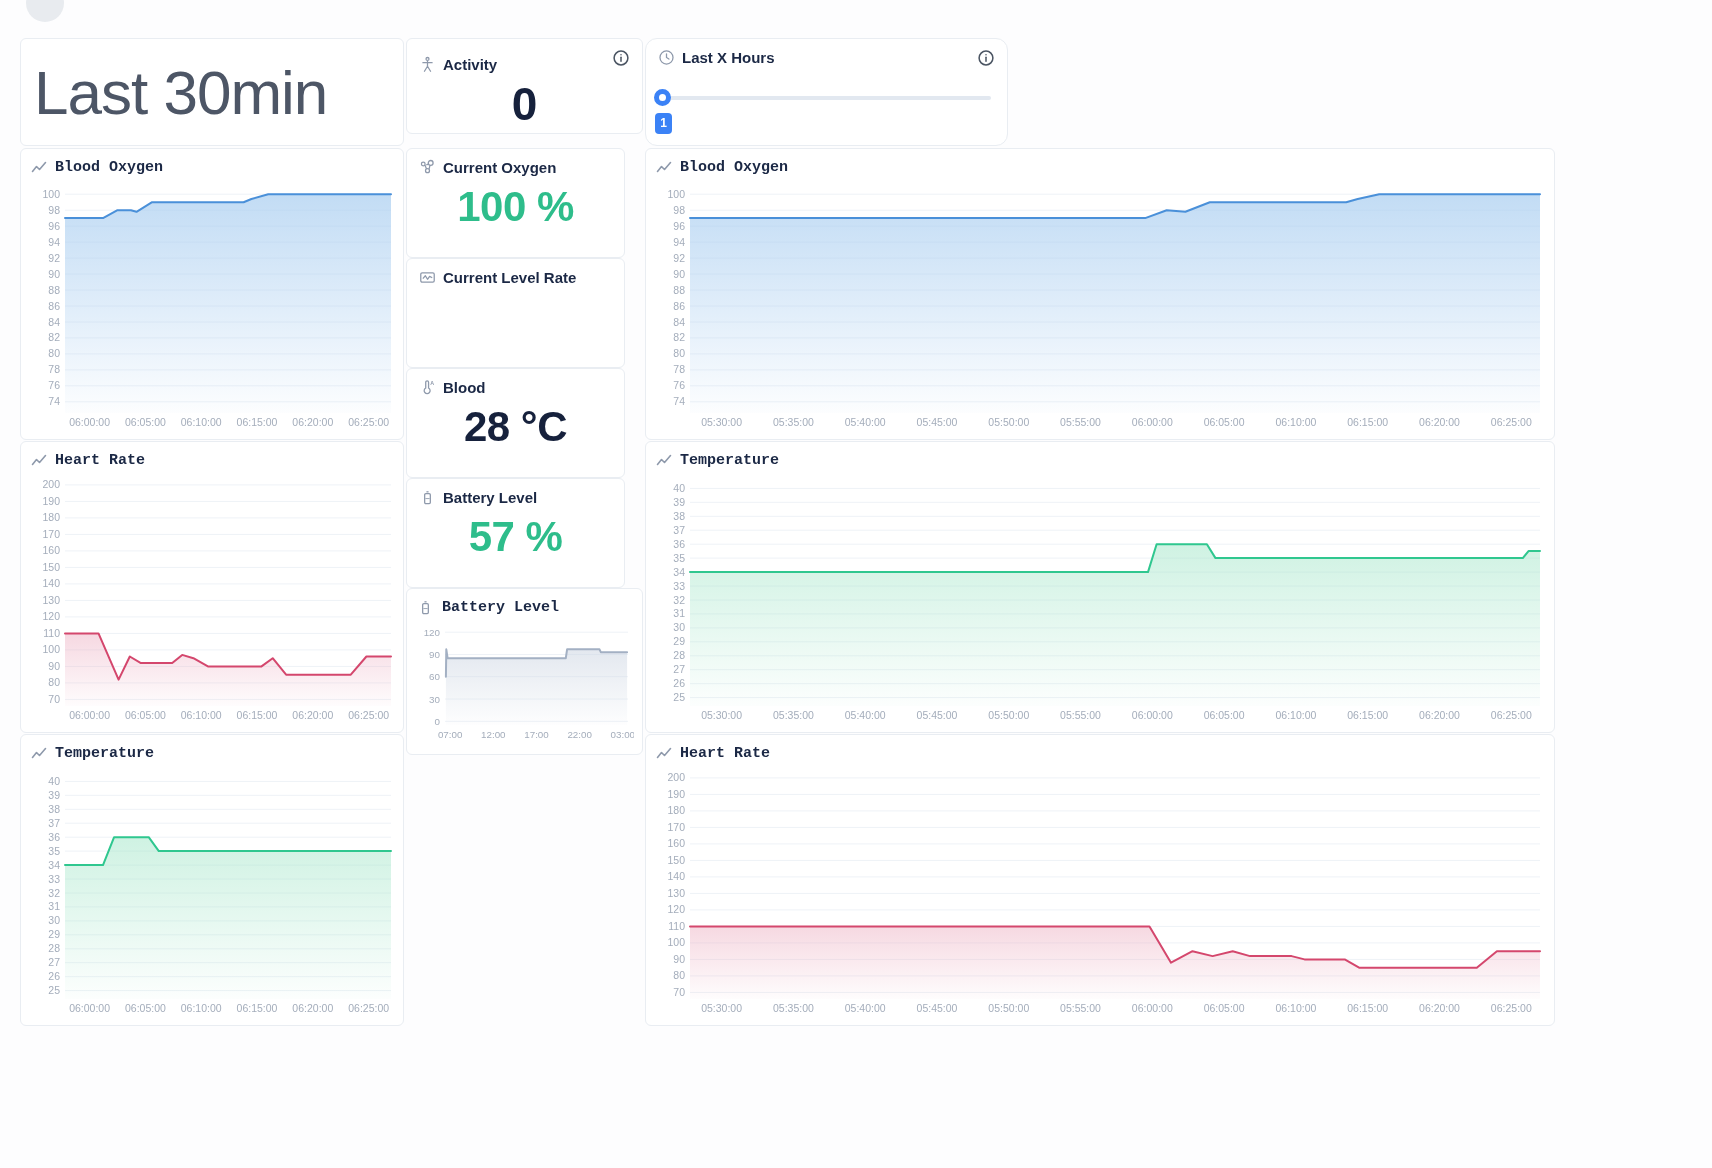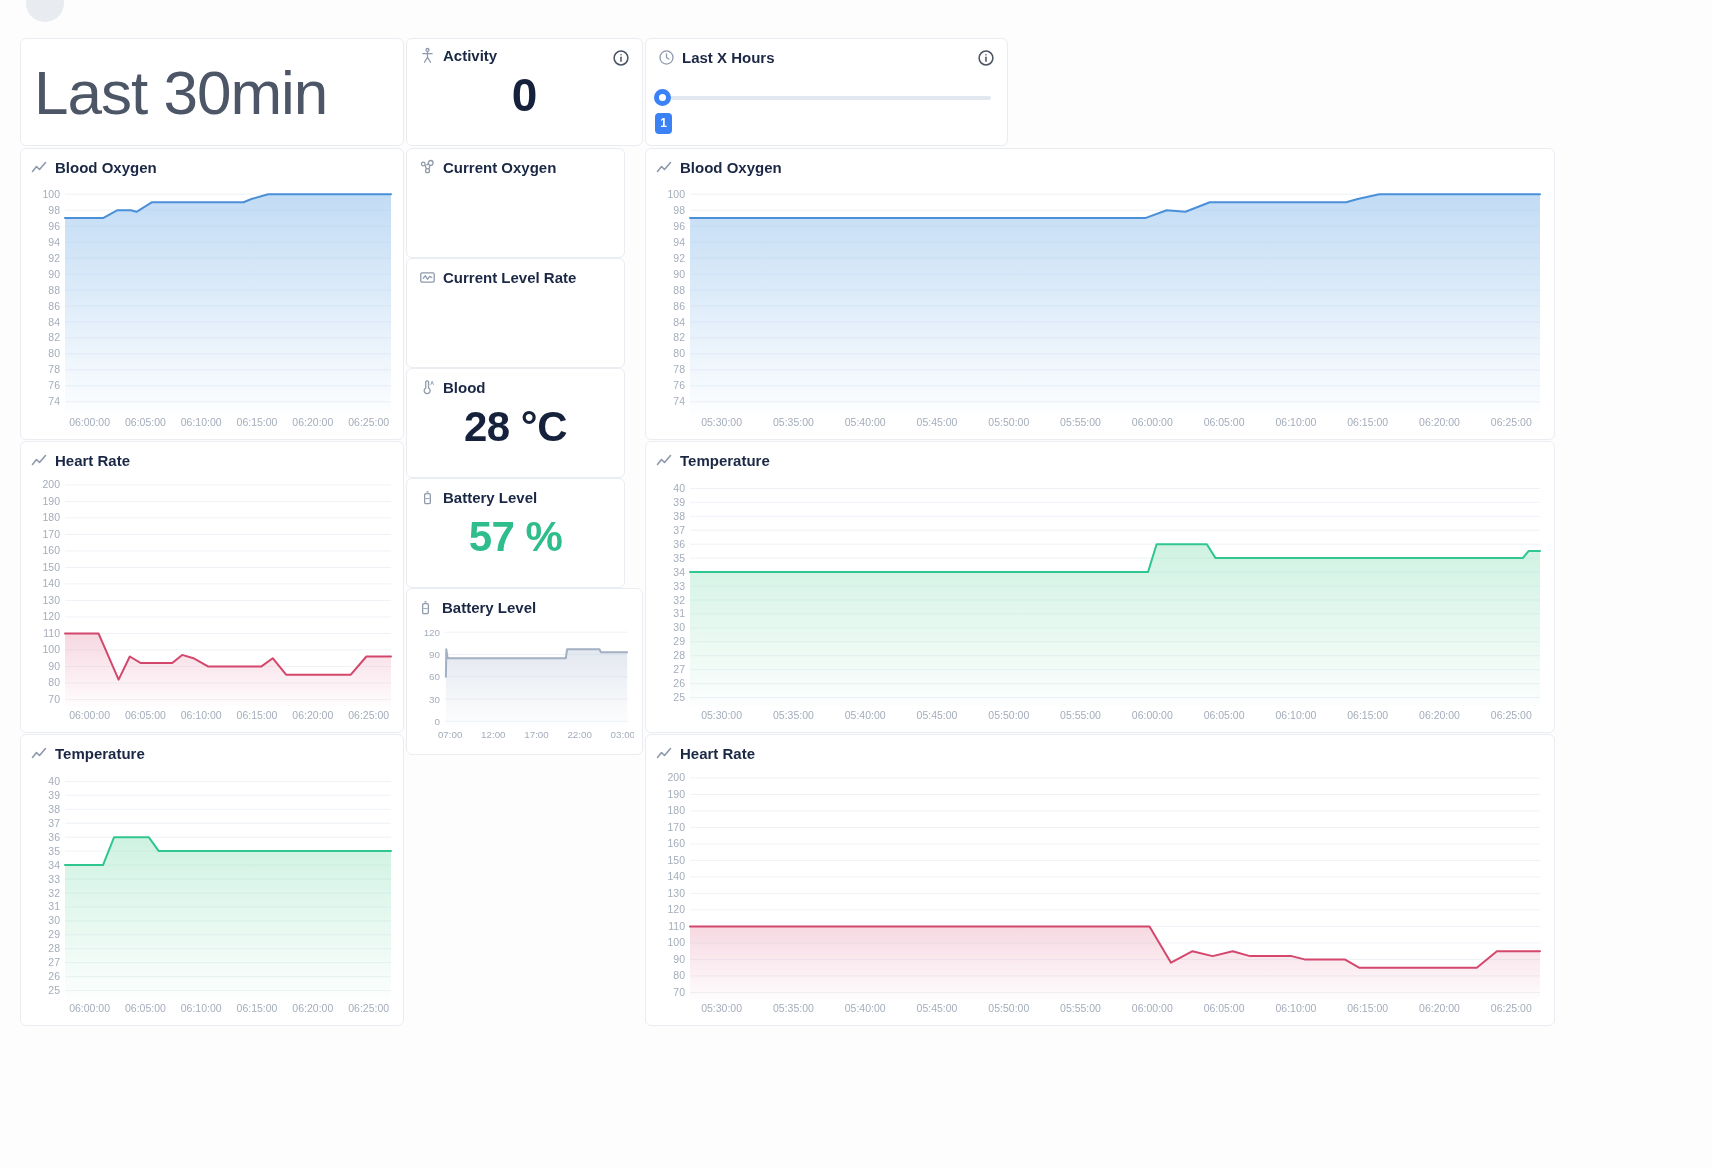--- a/index.html
+++ b/index.html
@@ -3,38 +3,38 @@
 <meta charset="utf-8">
 <style>
   html,body{margin:0;padding:0;background:#fdfdfe;}
   #page{position:relative;width:1712px;height:1168px;background:#fdfdfe;overflow:hidden;
         font-family:"Liberation Sans",sans-serif;color:#1b2540;}
   .card{position:absolute;background:#ffffff;border:1px solid #e9edf2;border-radius:6px;box-sizing:border-box;}
   .loader-circle{position:absolute;left:26px;top:-16px;width:38px;height:38px;border-radius:50%;background:#e8ebef;}
   
   .title-card{left:20px;top:38px;width:384px;height:108px;display:flex;align-items:center;}
   .big-title{font-size:62px;font-weight:400;color:#4d5666;letter-spacing:-1px;padding-left:13px;white-space:nowrap;}
-  .activity-card{left:406px;top:38px;width:237px;height:108px;padding:8px 12px;}
-  .lastx-card{left:645px;top:38px;width:363px;height:108px;padding:10px 12px;}
+  .activity-card{left:406px;top:38px;width:237px;height:96px;padding:17px 12px;}
+  .lastx-card{left:645px;top:38px;width:363px;height:108px;padding:10px 12px;border-radius:12px;}
   .label-row{display:flex;align-items:center;gap:7px;}
   .label-row .lbl{font-size:15px;font-weight:700;color:#1b2845;}
   .info-btn{position:absolute;right:12px;top:10px;width:18px;height:18px;cursor:pointer;}
   .activity-value{text-align:center;font-size:46px;font-weight:800;color:#16213c;margin-top:4px;}
   .slider-track{position:absolute;left:15px;right:16px;top:57px;height:4px;background:#e2e8f0;border-radius:2px;}
   .slider-handle{position:absolute;left:8px;top:50px;width:17px;height:17px;border-radius:50%;
                  background:#ffffff;border:5px solid #3b82f6;box-sizing:border-box;}
   .slider-badge{position:absolute;left:9px;top:74px;width:17px;height:21px;background:#3b82f6;border-radius:4px;
                 color:#fff;font-size:12px;font-weight:700;text-align:center;line-height:21px;}
   
   .stat-card{width:219px;left:406px;height:110px;padding:10px 12px;}
   .stat-value{text-align:center;font-size:42px;font-weight:800;margin-top:7px;letter-spacing:-0.5px;white-space:nowrap;}
   
   .chart-card{padding:10px 8px 4px 10px;}
   .chart-title-row{display:flex;align-items:center;gap:8px;margin-bottom:4px;}
-  .chart-title-row .lbl{font-size:15px;font-weight:700;color:#1b2845;}
+  .chart-title-row .lbl{font-size:15px;font-weight:700;color:#1b2845;font-family:Liberation Mono, monospace;}
   svg.chart{display:block;}
   .icon{flex:0 0 auto;display:block;}
 </style>
 </head>
 <body>
 
 <div id="page">
 
   <div class="loader-circle"></div>
 
@@ -252,20 +252,21 @@
       <svg class="icon" width="17" height="17" viewBox="0 0 24 24">
         <g fill="none" stroke="#8e99ab" stroke-width="1.8">
           <circle cx="6" cy="7" r="2.6"></circle>
             <circle cx="16.5" cy="5.5" r="3.4"></circle>
             <circle cx="12" cy="16.5" r="2.8"></circle>
           <path d="M8.3 8.6l2.4 5.4M13.3 7.2l-3 1M14.2 14.2l1.3-5.3"></path>
         </g>
       </svg>
       <span class="lbl">Current Oxygen</span>
     </div>
+    <div class="stat-value" style="color: rgb(46, 189, 139);">100 %</div>
   </div>
 
   <div class="card stat-card" style="top:258px;">
     <div class="label-row">
       <svg class="icon" width="17" height="17" viewBox="0 0 24 24">
         <g fill="none" stroke="#8e99ab" stroke-width="1.8" stroke-linejoin="round" stroke-linecap="round">
           <rect x="2.5" y="5.5" width="19" height="13" rx="2"></rect>
             <polyline points="6,13 9,9.5 12,14.5 15,10.5 18,12"></polyline>
         </g>
       </svg>

